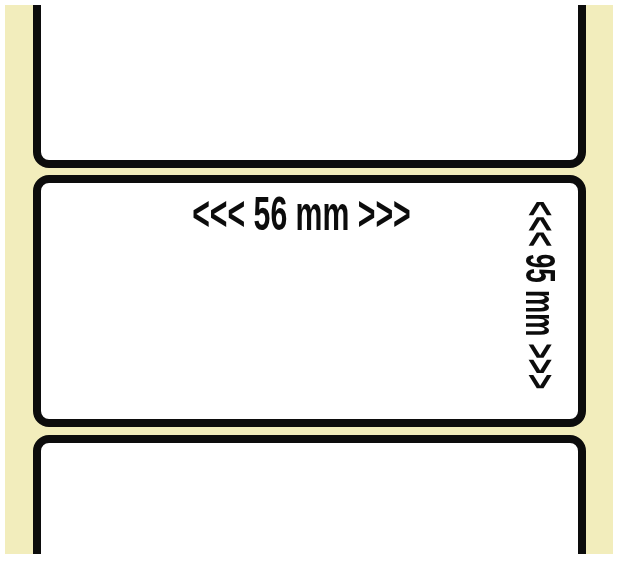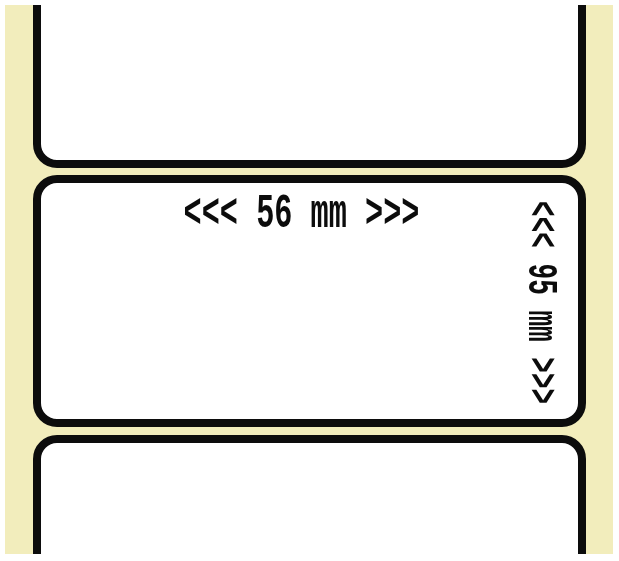--- a/index.html
+++ b/index.html
@@ -25,22 +25,21 @@
     background:var(--backing);
     overflow:hidden;
   }
   
   .label{
     position:absolute;
     left:28px;
     width:553px;
     background:var(--face);
     border:8px solid var(--edge);
-    border-radius:24px;
-    font-family:Liberation Mono, monospace;
+    border-radius:16px;
   }
   .label-top{top:-25px;height:188px;}
   .label-middle{top:170px;height:252px;}
   .label-bottom{top:430px;height:200px;}
 
   
   .dim-h{
     position:absolute;
     left:0;top:7px;
     width:100%;

